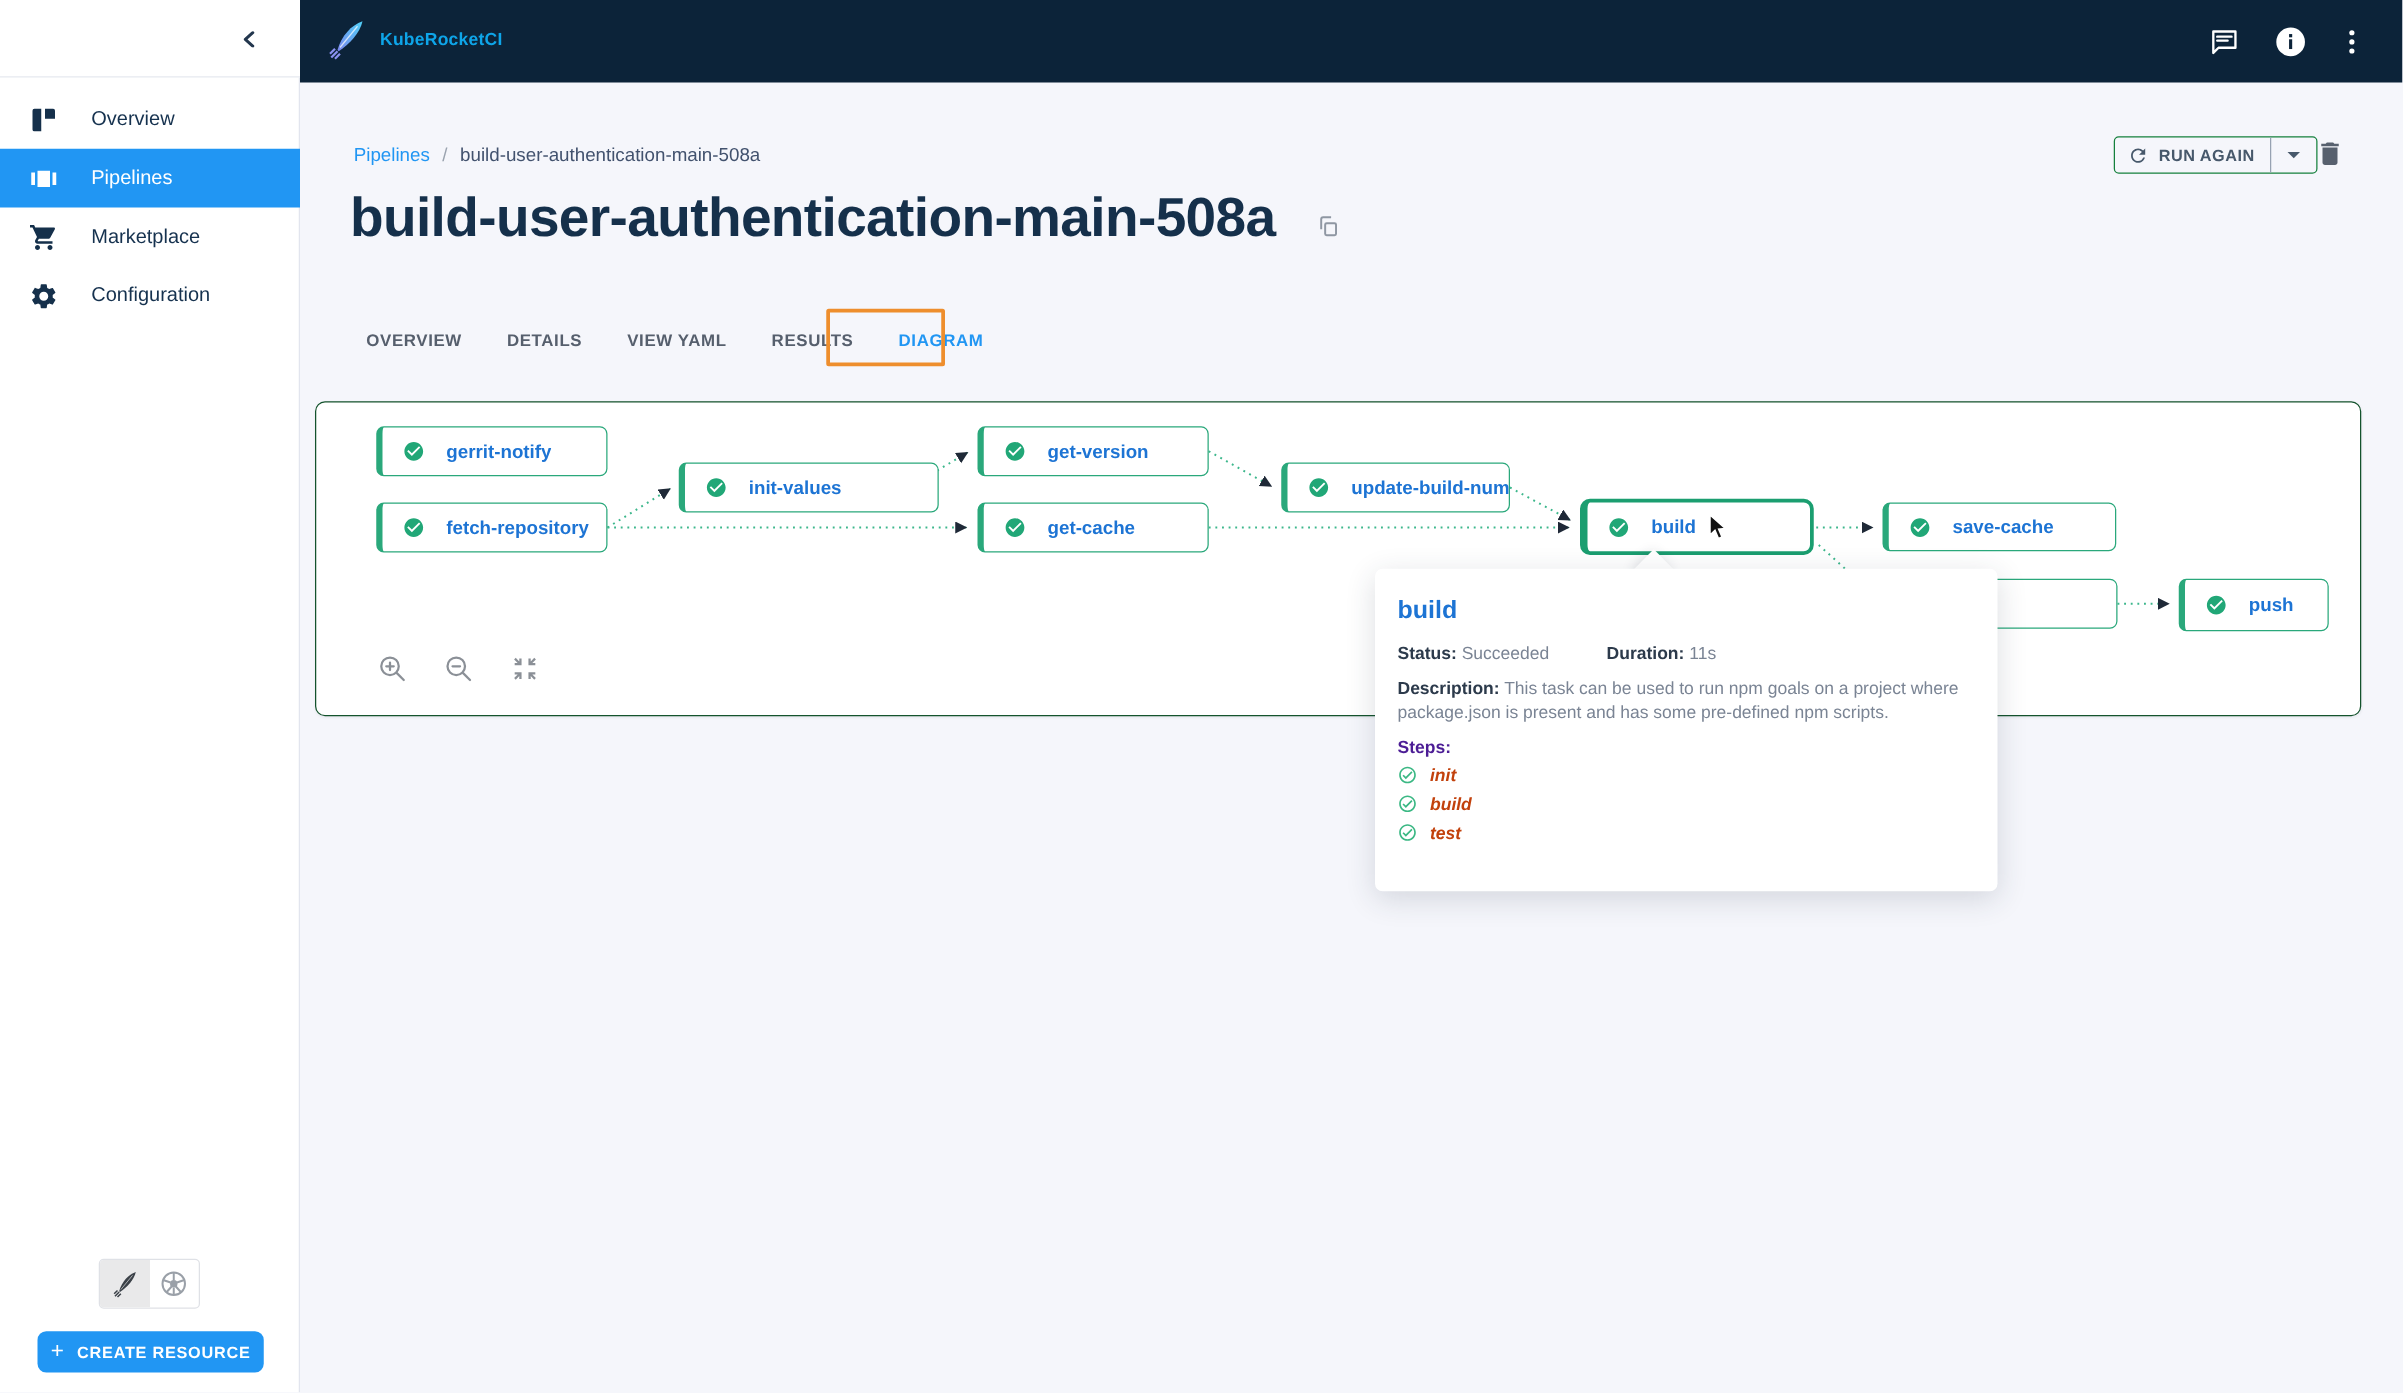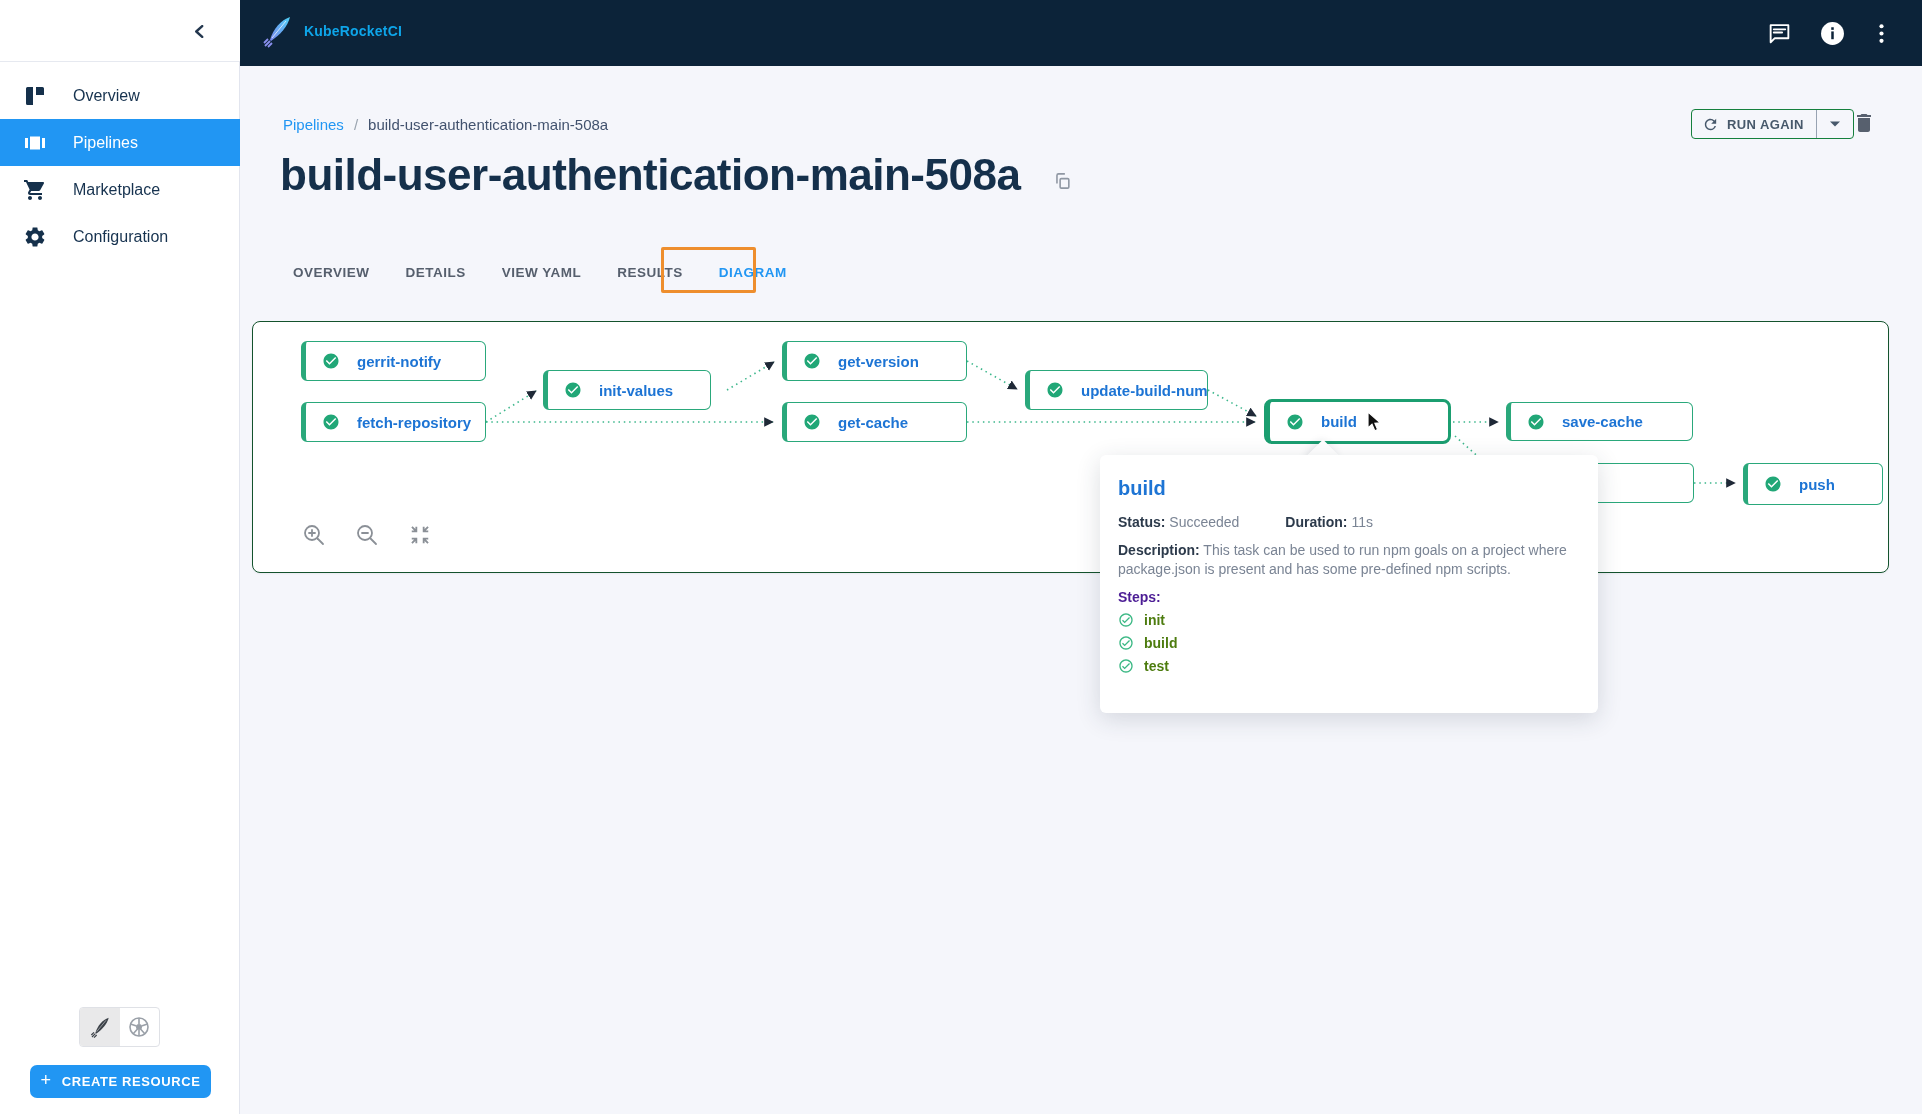--- a/index.html
+++ b/index.html
@@ -58,21 +58,21 @@
 
   
   .tt-caret { position:absolute; left:1312px; top:444px; width:22px; height:22px; background:#fff; transform:rotate(45deg); box-shadow:0 2px 10px rgba(40,50,70,.18); z-index:49; }
   .tooltip { position:absolute; left:1100px; top:455px; width:498px; height:258px; background:#ffffff; border-radius:6px; box-shadow:0 6px 24px rgba(40,50,70,.16); z-index:50; padding:22px 18px 16px 18px; }
   .tt-title { color:#1d74d4; font-size:20px; font-weight:bold; }
   .tt-row { margin-top:14px; font-size:14px; color:#7a8494; }
   .tt-b { font-weight:bold; color:#2c3a4b; }
   .tt-dur { margin-left:42px; }
   .tt-desc { margin-top:11px; font-size:14px; line-height:1.33; color:#7a8494; width:468px; }
   .tt-steps-label { margin-top:11px; font-size:14px; font-weight:bold; color:#4c1d95; }
-  .tt-step { margin-top:7px; display:flex; align-items:center; gap:10px; font-size:14px; font-weight:bold; color:#4d7c0f; cursor:pointer; }
+  .tt-step { margin-top:7px; display:flex; align-items:center; gap:10px; font-size:14px; font-weight:bold; color:#c2410c; cursor:pointer;font-style:italic; }
   .tt-step .schk { width:16px; height:16px; color:#3bb884; flex:0 0 auto; }
 
   .cursor { position:absolute; left:1366px; top:411px; z-index:60; pointer-events:none; }
   svg { display:block; }
 </style>
 </head>
 <body>
 
 <div id="stage">
 
@@ -254,21 +254,21 @@
       <span class="nlabel">gerrit-notify</span>
     </div>
     <div class="node" style="left:48px;top:80px;width:185px;height:40px;">
       <span class="chk">
           <svg width="18" height="18" viewBox="0 0 24 24" fill="#21a777">
             <path d="M12 2C6.48 2 2 6.48 2 12s4.48 10 10 10 10-4.48 10-10S17.52 2 12 2zm-2 15l-5-5 1.41-1.41L10 14.17l7.59-7.59L19 8l-9 9z"></path>
           </svg>
         </span>
       <span class="nlabel">fetch-repository</span>
     </div>
-    <div class="node" style="left:290px;top:48px;width:168px;height:40px;">
+    <div class="node" style="left:290px;top:48px;width:208px;height:40px;">
       <span class="chk">
           <svg width="18" height="18" viewBox="0 0 24 24" fill="#21a777">
             <path d="M12 2C6.48 2 2 6.48 2 12s4.48 10 10 10 10-4.48 10-10S17.52 2 12 2zm-2 15l-5-5 1.41-1.41L10 14.17l7.59-7.59L19 8l-9 9z"></path>
           </svg>
         </span>
       <span class="nlabel">init-values</span>
     </div>
     <div class="node" style="left:529px;top:19px;width:185px;height:40px;">
       <span class="chk">
           <svg width="18" height="18" viewBox="0 0 24 24" fill="#21a777">
@@ -305,21 +305,21 @@
       <span class="chk">
           <svg width="18" height="18" viewBox="0 0 24 24" fill="#21a777">
             <path d="M12 2C6.48 2 2 6.48 2 12s4.48 10 10 10 10-4.48 10-10S17.52 2 12 2zm-2 15l-5-5 1.41-1.41L10 14.17l7.59-7.59L19 8l-9 9z"></path>
           </svg>
         </span>
       <span class="nlabel">save-cache</span>
     </div>
     <div class="node" style="left:1248px;top:141px;width:193px;height:40px;">
       <span class="nlabel"></span>
     </div>
-    <div class="node" style="left:1490px;top:141px;width:140px;height:42px;">
+    <div class="node" style="left:1490px;top:141px;width:120px;height:42px;">
       <span class="chk">
           <svg width="18" height="18" viewBox="0 0 24 24" fill="#21a777">
             <path d="M12 2C6.48 2 2 6.48 2 12s4.48 10 10 10 10-4.48 10-10S17.52 2 12 2zm-2 15l-5-5 1.41-1.41L10 14.17l7.59-7.59L19 8l-9 9z"></path>
           </svg>
         </span>
       <span class="nlabel">push</span>
     </div>
 
     <div class="zoombar">
       <span class="zbtn">

